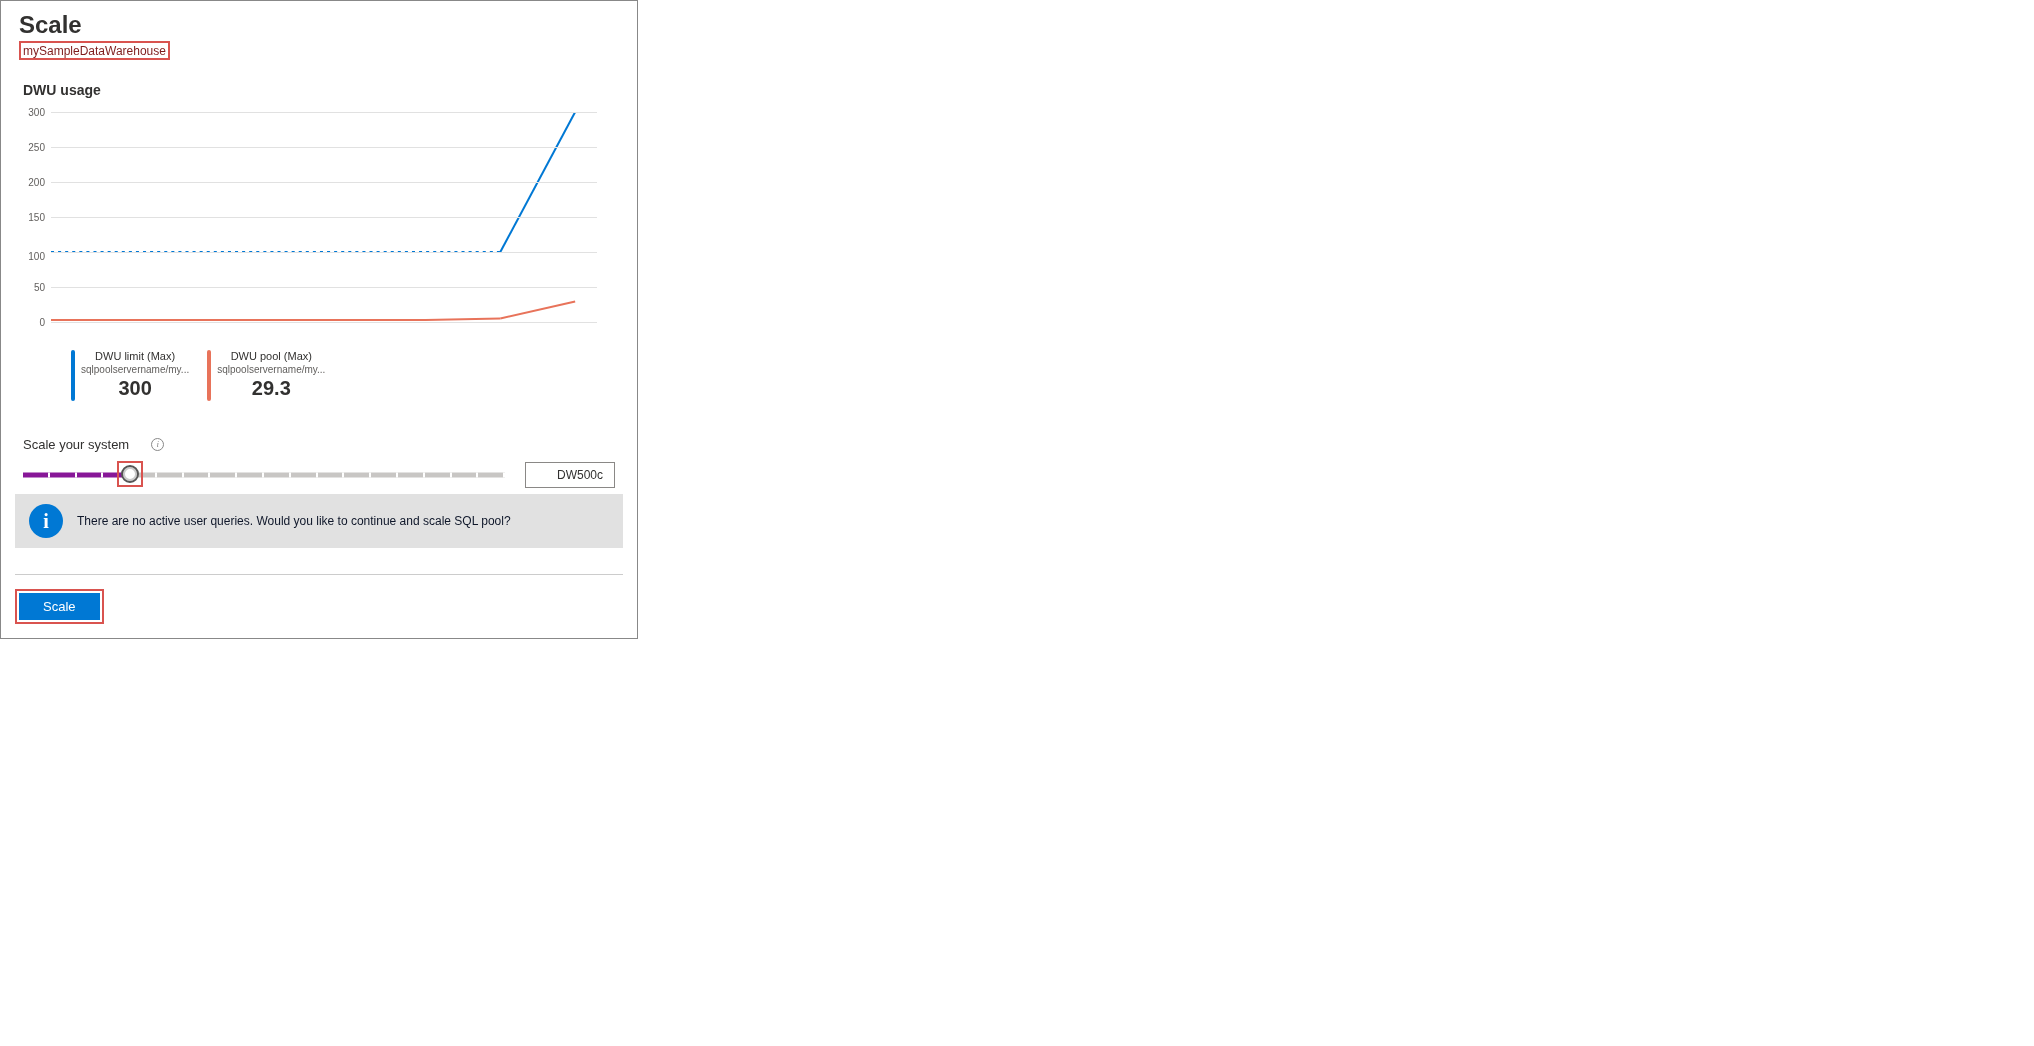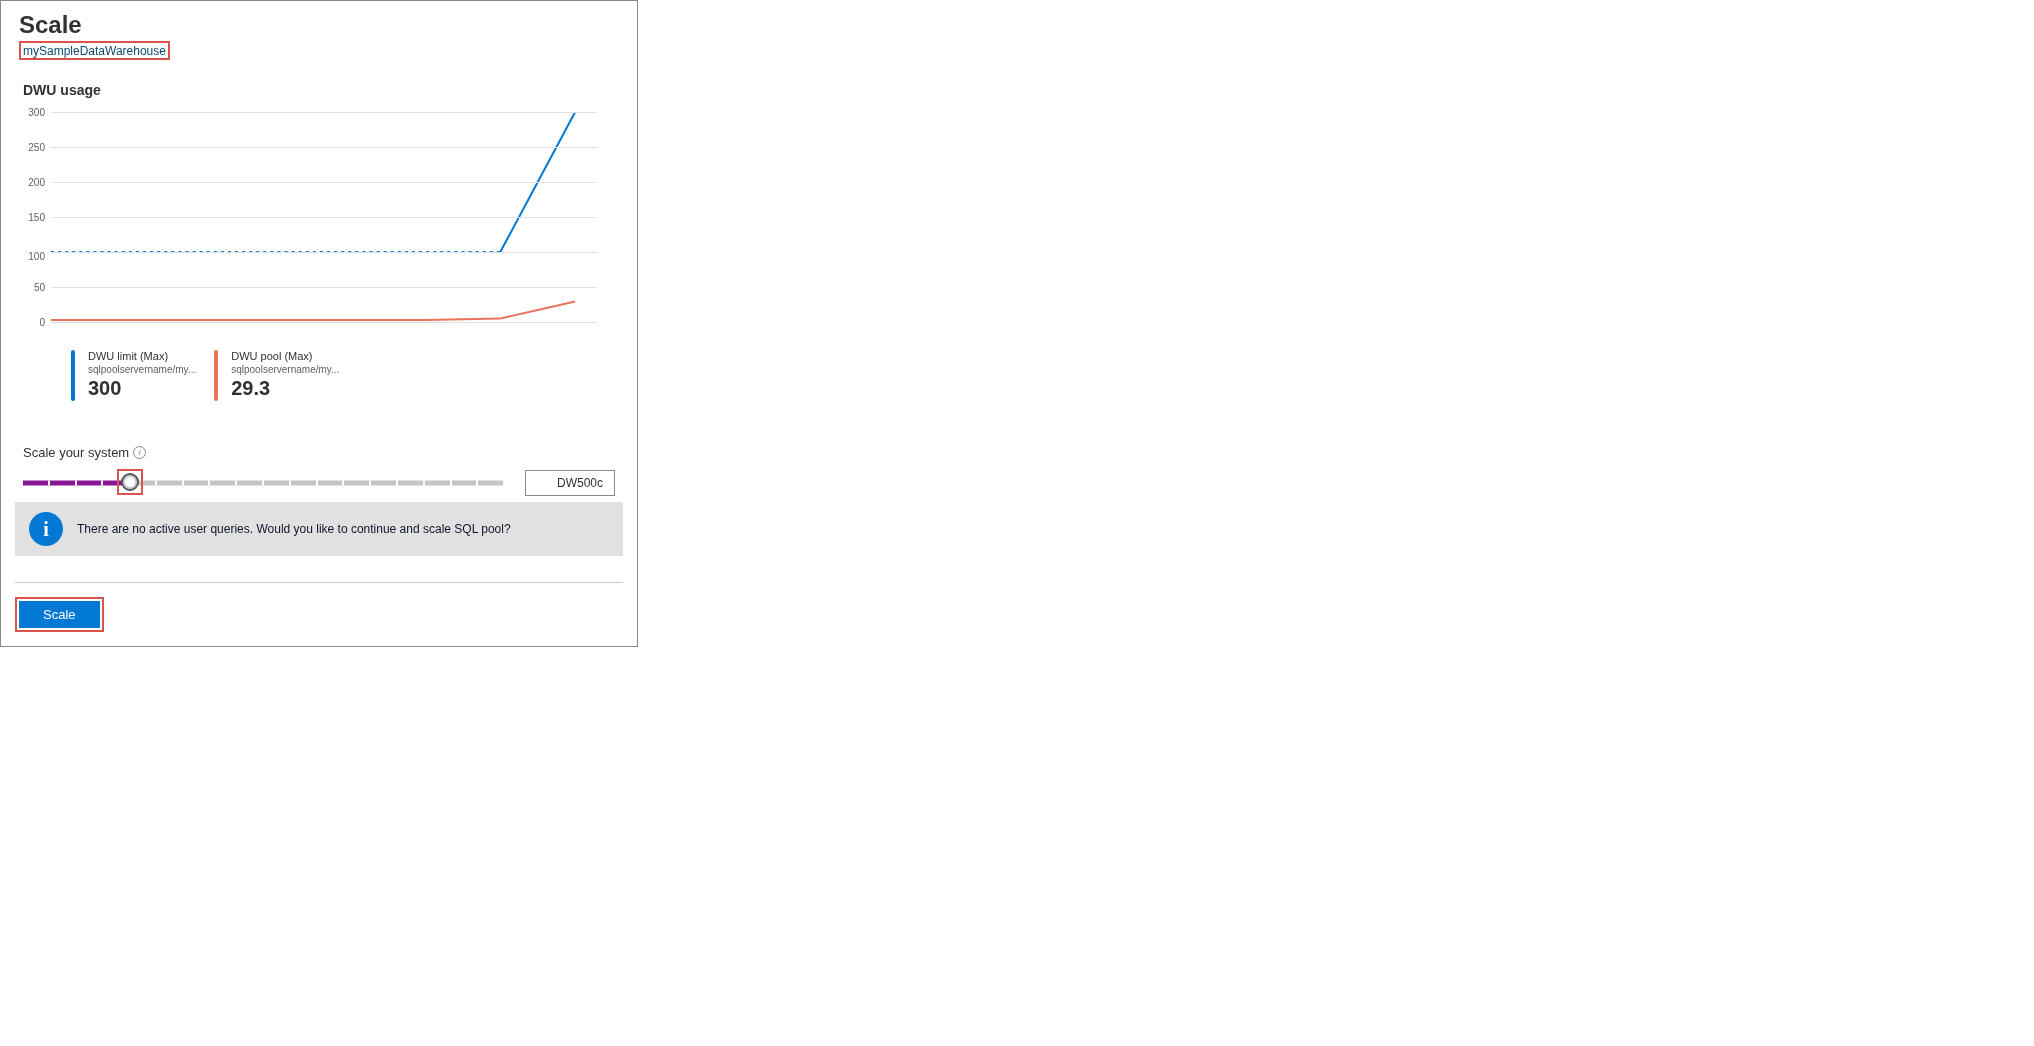--- a/index.html
+++ b/index.html
@@ -24,21 +24,21 @@
   .title {
     font-size: 24px; font-weight: 600; margin: 0;
   }
   .subtitle-wrap {
     display:inline-block;
     border: 2px solid #d9534f;
     padding: 0 2px;
     margin-top: 2px;
   }
   .subtitle {
-    font-size: 12px; color: #0c4a6e;
+    font-size: 12px; color: #7f1d1d;
   }
   .section-title {
     font-size: 14px; font-weight: 600;
     padding: 20px 22px 4px 22px;
   }
   .chart-wrap {
     padding: 10px 20px 0 20px;
   }
   .chart-area {
     position: relative;
@@ -54,30 +54,30 @@
   .plot { position:absolute; left:0; right:20px; top:0; bottom:20px; }
   .x-labels {
     position:absolute; left:0; right:20px; bottom:0; height:18px;
     font-size:10px; color:#605e5c;
   }
   .x-label { position:absolute; transform:translateX(-50%);}
   .tz-label { position:absolute; right:0; font-size:10px; color:#c8c6c4;}
   .legend {
     display:flex; gap:18px; padding: 8px 0 8px 50px;
   }
-  .legend-item { display:flex; gap:13px;}
+  .legend-item { display:flex; gap:6px;text-align:center;}
   .legend-bar { width:4px; border-radius:2px;}
   .legend-bar.blue { background:#0078d4;}
   .legend-bar.orange { background:#e8735a;}
   .legend-txt { line-height:1.25;}
   .legend-name { font-size:11px;}
   .legend-sub { font-size:10px; color:#605e5c;}
   .legend-val { font-size:20px; font-weight:600;}
   .scale-section { padding: 28px 22px 4px 22px;}
-  .scale-label { font-size:13px; display:flex; align-items:center; gap:4px;margin-top:8px;}
+  .scale-label { font-size:13px; display:flex; align-items:center; gap:22px;}
   .info-icon {
     width:13px; height:13px; border:1px solid #888; border-radius:50%;
     display:inline-flex; align-items:center; justify-content:center;
     font-size:9px; color:#888; font-style:italic; font-family:serif;
     line-height:1;
   }
   .slider-row {
     display:flex; align-items:center; gap:20px; padding: 6px 22px 0 22px;
   }
   .slider {

